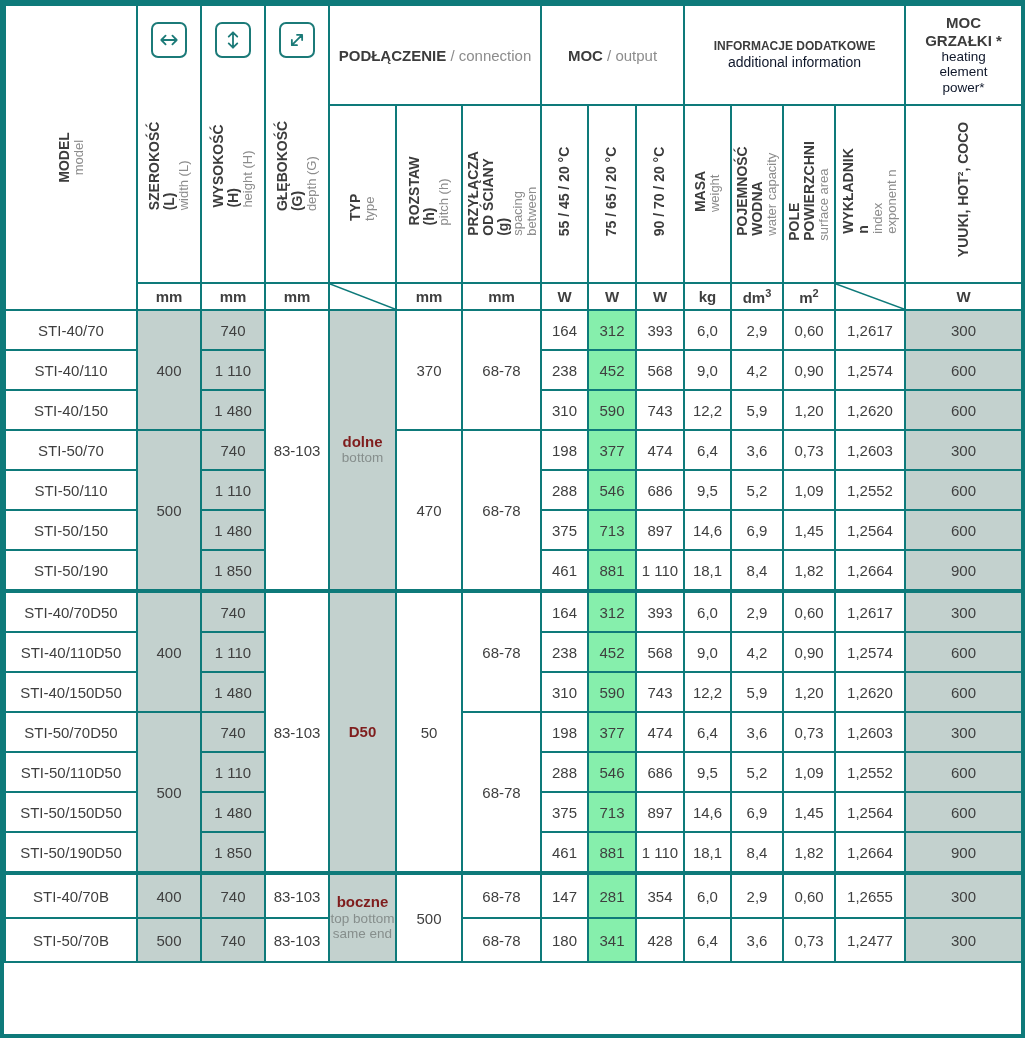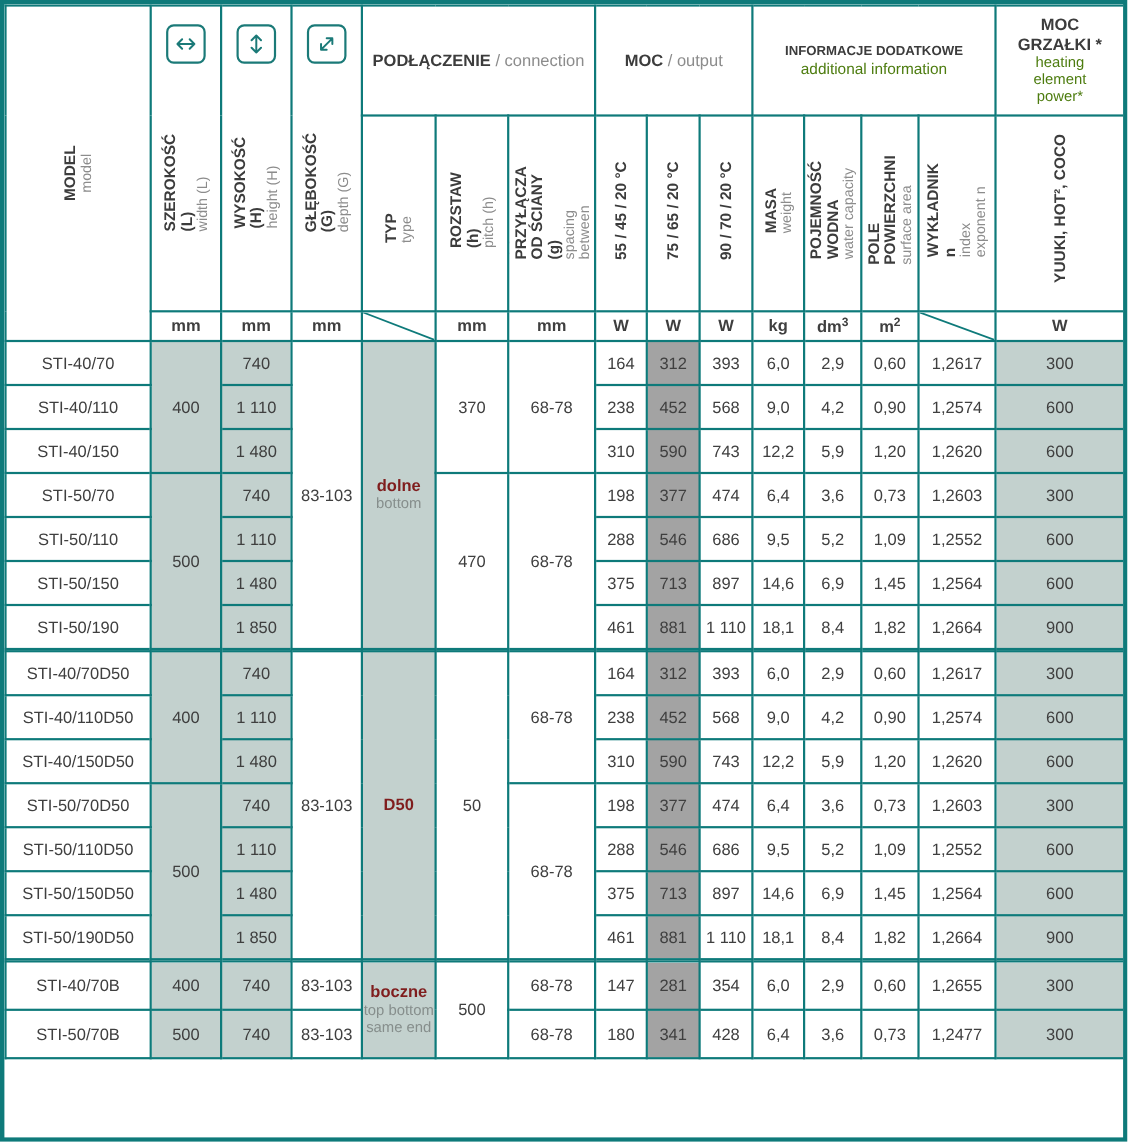--- a/index.html
+++ b/index.html
@@ -7,30 +7,30 @@
   .sheet{width:1025px;height:1038px;box-sizing:border-box;border:4px solid #0e7a7a;background:#fff;overflow:hidden;}
   table.t{width:1017px;table-layout:fixed;border-collapse:collapse;}
   table.t td{border:2px solid #0e7a7a;padding:0;vertical-align:middle;text-align:center;font-size:15px;color:#3f3f3f;overflow:hidden;}
   
   col.c-model{width:132px}col.c-w{width:64px}col.c-h{width:64px}col.c-g{width:64px}
   col.c-typ{width:67px}col.c-pitch{width:66px}col.c-sp{width:79px}
   col.c-p55{width:47px}col.c-p75{width:48px}col.c-p90{width:48px}
   col.c-kg{width:47px}col.c-dm{width:52px}col.c-m2{width:52px}col.c-n{width:70px}col.c-el{width:117px}
   
   .sh{background:#c3d1ce;}
-  .shl{background:#a3a3a3;}
+  .shl{background:#86efac;}
   
   tr.hA{height:100px;}
   tr.hB{height:178px;}
   tr.hC{height:27px;}
   .grp{font-size:16px;}
   .grp b{color:#3c3c3c;font-weight:700;}
   .grp .gy{color:#8c8c8c;font-weight:400;margin-top:12px;}
   .stack .pl{font-weight:700;color:#3c3c3c;font-size:12px;line-height:1.15;white-space:pre-line;}
-  .stack .en{color:#4d7c0f;font-size:14px;line-height:1.15;white-space:pre-line;}
+  .stack .en{color:#0f172a;font-size:14px;line-height:1.15;white-space:pre-line;}
   .grz .pl{font-size:15px;}
   .grz .en{font-size:13.5px;}
   
   .vwrap{display:flex;align-items:center;justify-content:center;height:100%;}
   .rot{transform:rotate(-90deg);white-space:nowrap;text-align:left;}
   .rot .pl{font-weight:700;color:#3c3c3c;font-size:14px;line-height:15px;white-space:pre-line;}
   .rot .en{color:#8c8c8c;font-size:13px;line-height:14px;white-space:pre-line;}
   .rot .one{font-weight:700;color:#3c3c3c;font-size:14px;line-height:15px;}
   .rotB{width:168px;padding-left:6px;}
   .rotModel{width:288px;text-align:center;}

